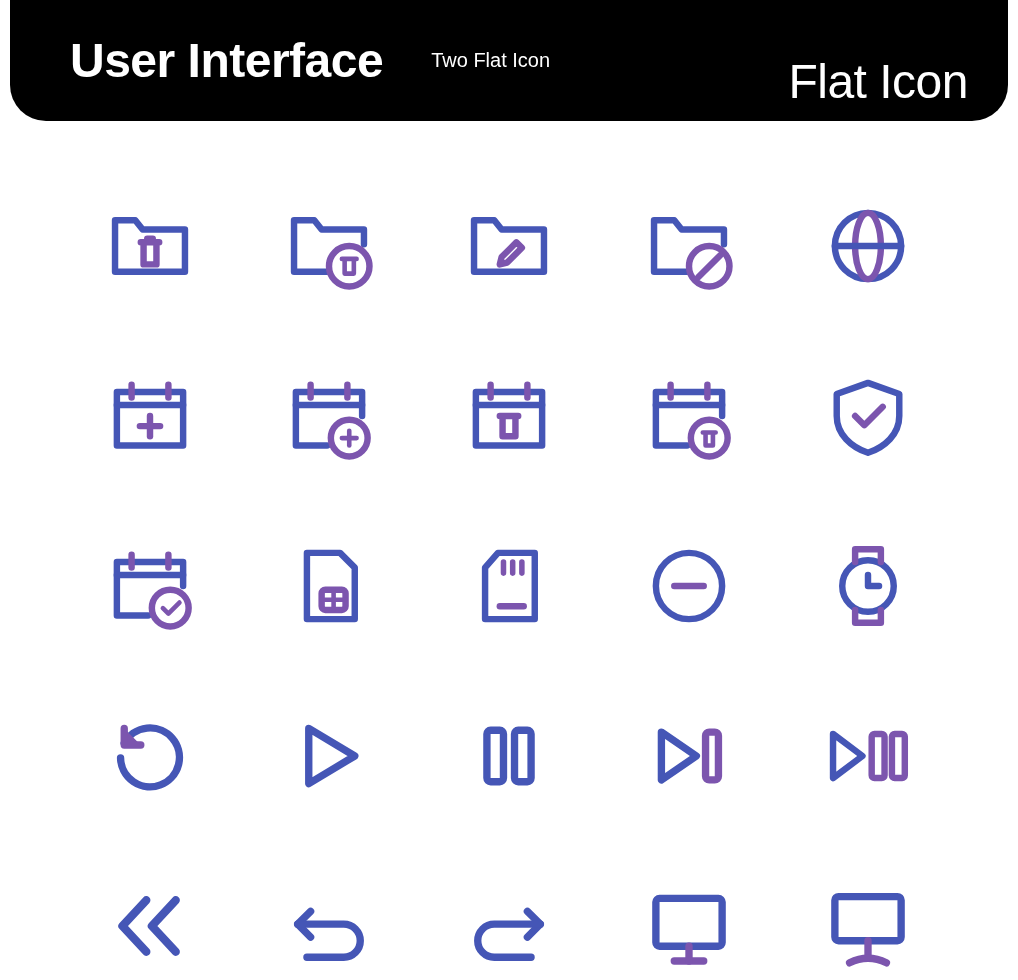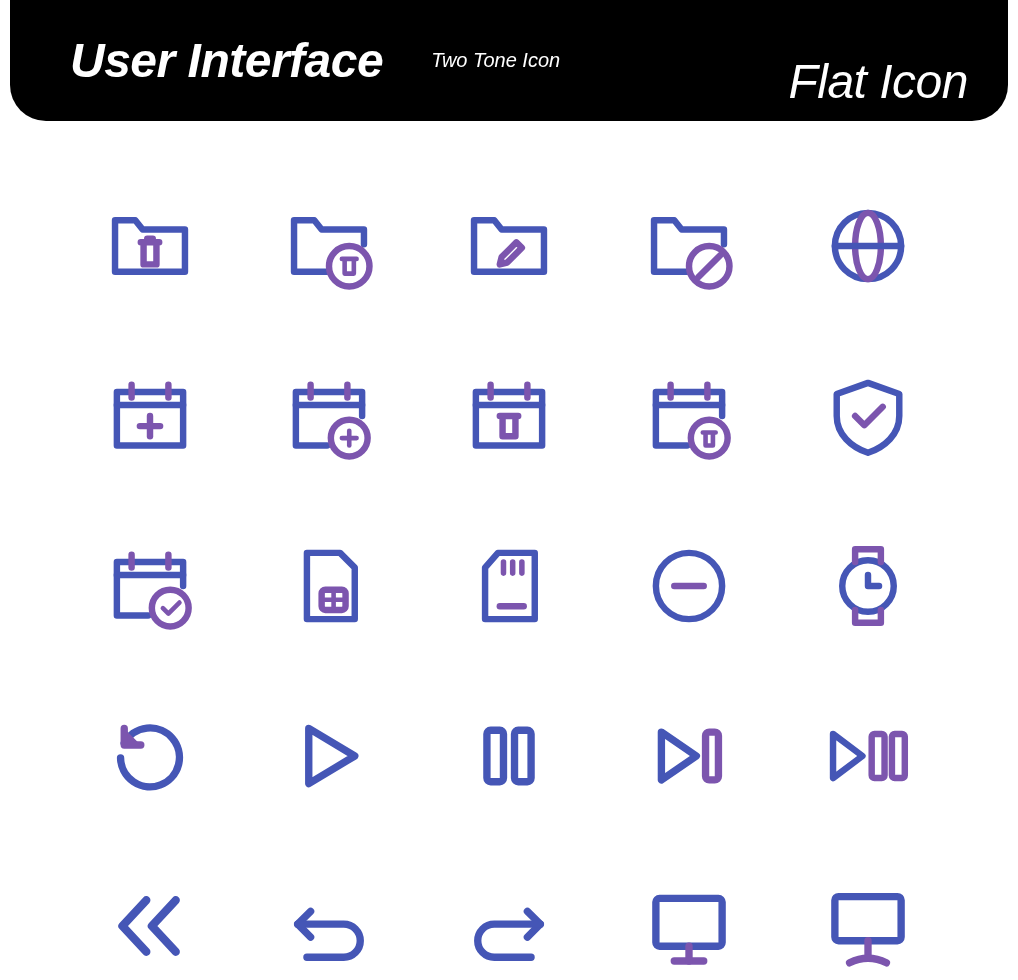--- a/index.html
+++ b/index.html
@@ -12,21 +12,20 @@
   }
   .header {
     background: #000000;
     color: #ffffff;
     display: flex;
     align-items: center;
     padding: 12px 40px 12px 60px;
     gap: 48px;
     border-radius: 0 0 36px 36px;
     margin: 0 10px;
-    font-style: italic;
   }
   .header .title-main {
     font-size: 48px;
     font-weight: 700;
     letter-spacing: -0.5px;
     flex: 0 0 auto;
   }
   .header .title-sub {
     font-size: 20px;
     font-weight: 400;
@@ -60,21 +59,21 @@
     width: 100%;
     height: 100%;
     display: block;
   }
 </style>
 </head>
 <body>
 
 <div class="header">
   <span class="title-main">User Interface</span>
-  <span class="title-sub">Two Tone Icon</span>
+  <span class="title-sub">Two Flat Icon</span>
   <span class="title-right">Flat Icon</span>
 </div>
 
 <div class="grid">
 
   <div class="cell">
     <svg viewBox="0 0 100 100" fill="none" stroke-width="7" stroke-linecap="round" stroke-linejoin="round">
       <path d="M12 32 V78 H88 V32 H42 L34 22 H12 Z" stroke="#4556B6"></path>
       <path d="M40 46 H60 M43 46 V70 H57 V46 M47 46 V42 H53 V46" stroke="#7C55AE"></path>
     </svg>

